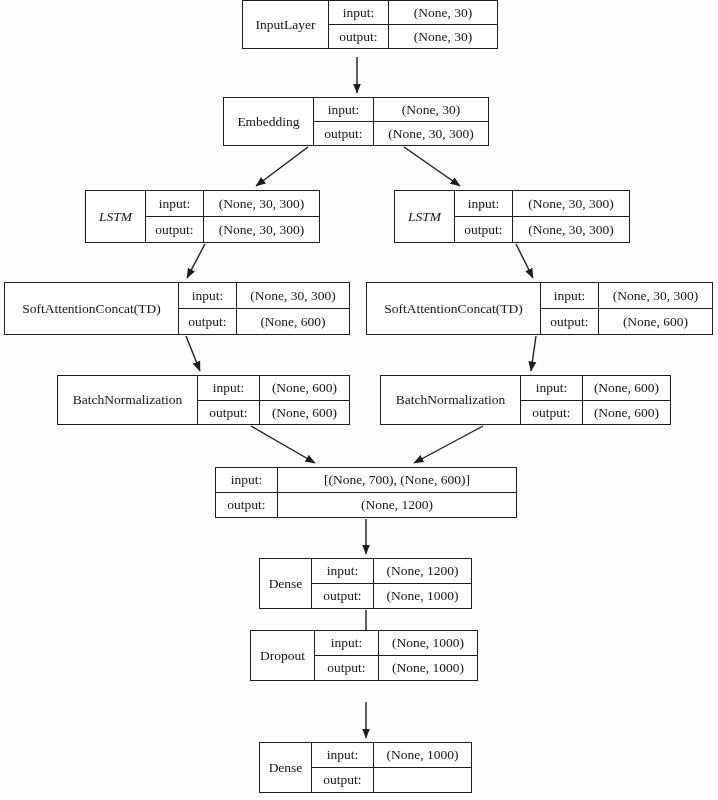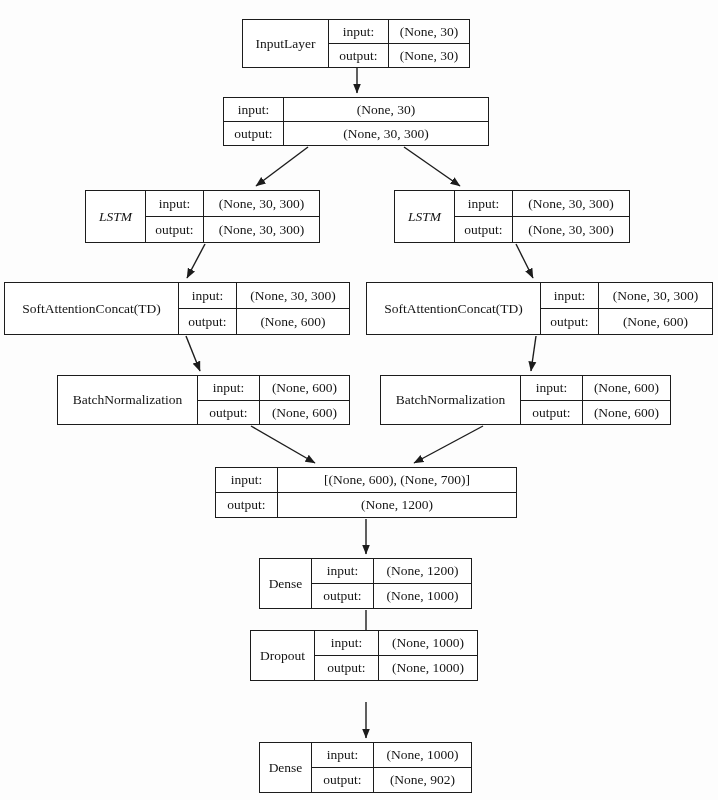--- a/index.html
+++ b/index.html
@@ -45,21 +45,21 @@
     box-sizing: border-box;
   }
   .val {
     flex: 1;
     display: flex; align-items: center; justify-content: center;
     white-space: nowrap;
     padding: 0 2px;
   }
 
   
-  #n-input-layer { left:242px; top:19px;   width:228px; height:49px; }
+  #n-input-layer { left:242px; top:0;   width:256px; height:49px; }
   #n-input-layer .name { width:86px; }  #n-input-layer .lab { width:60px; }
 
   #n-embedding  { left:223px; top:97px;  width:266px; height:49px; }
   #n-embedding .name { width:90px; }    #n-embedding .lab { width:60px; }
 
   #n-lstm-l { left:85px;  top:190px; width:235px; height:53px; }
   #n-lstm-r { left:394px; top:190px; width:236px; height:53px; }
   #n-lstm-l .name, #n-lstm-r .name { width:60px;font-style:italic; }
   #n-lstm-l .lab,  #n-lstm-r .lab  { width:58px; }
 
@@ -119,20 +119,21 @@
         <div class="val">(None, 30)</div>
       </div>
       <div class="iorow">
         <div class="lab">output:</div>
         <div class="val">(None, 30)</div>
       </div>
     </div>
   </div>
 
   <div class="node" id="n-embedding">
+    <div class="name">Embedding</div>
     <div class="io">
       <div class="iorow">
         <div class="lab">input:</div>
         <div class="val">(None, 30)</div>
       </div>
       <div class="iorow">
         <div class="lab">output:</div>
         <div class="val">(None, 30, 300)</div>
       </div>
     </div>
@@ -219,21 +220,21 @@
         <div class="lab">output:</div>
         <div class="val">(None, 600)</div>
       </div>
     </div>
   </div>
 
   <div class="node" id="n-merge">
     <div class="io">
       <div class="iorow">
         <div class="lab">input:</div>
-        <div class="val">[(None, 600), (None, 700)]</div>
+        <div class="val">[(None, 700), (None, 600)]</div>
       </div>
       <div class="iorow">
         <div class="lab">output:</div>
         <div class="val">(None, 1200)</div>
       </div>
     </div>
   </div>
 
   <div class="node" id="n-dense-1">
     <div class="name">Dense</div>
@@ -265,18 +266,17 @@
 
   <div class="node" id="n-dense-2">
     <div class="name">Dense</div>
     <div class="io">
       <div class="iorow">
         <div class="lab">input:</div>
         <div class="val">(None, 1000)</div>
       </div>
       <div class="iorow">
         <div class="lab">output:</div>
-        <div class="val">(None, 902)</div>
       </div>
     </div>
   </div>
 
 </div>
 
 </body></html>

